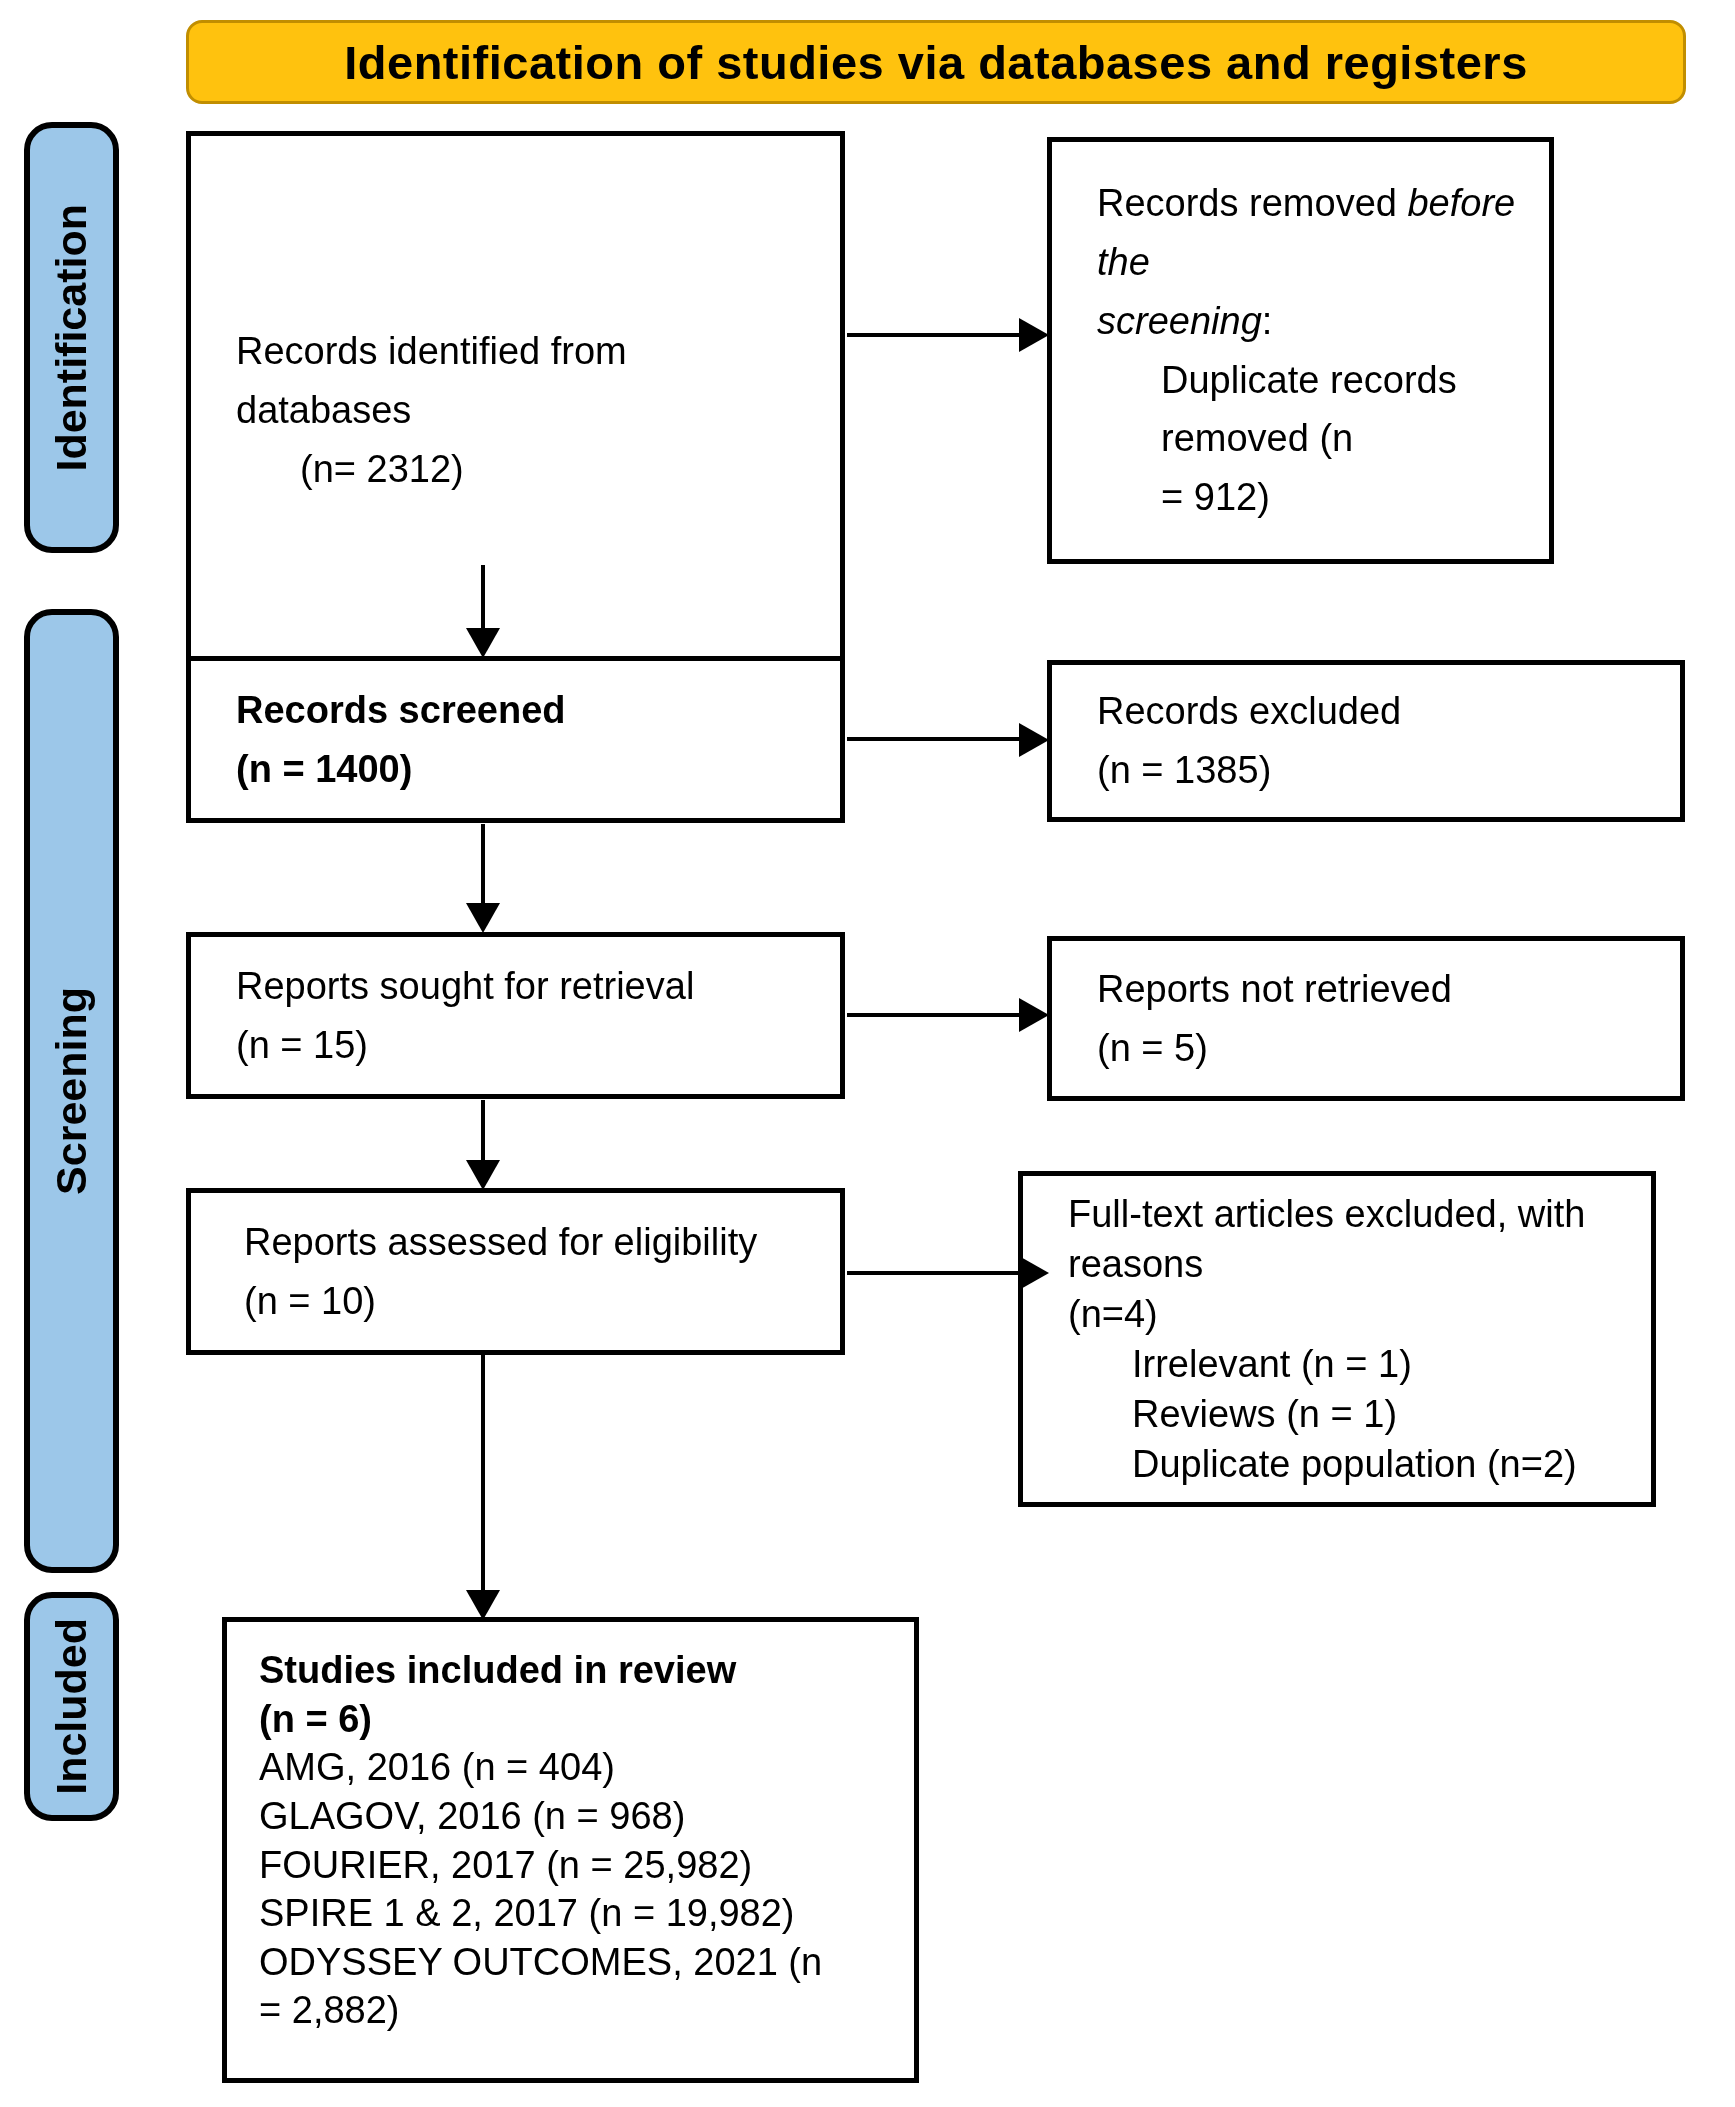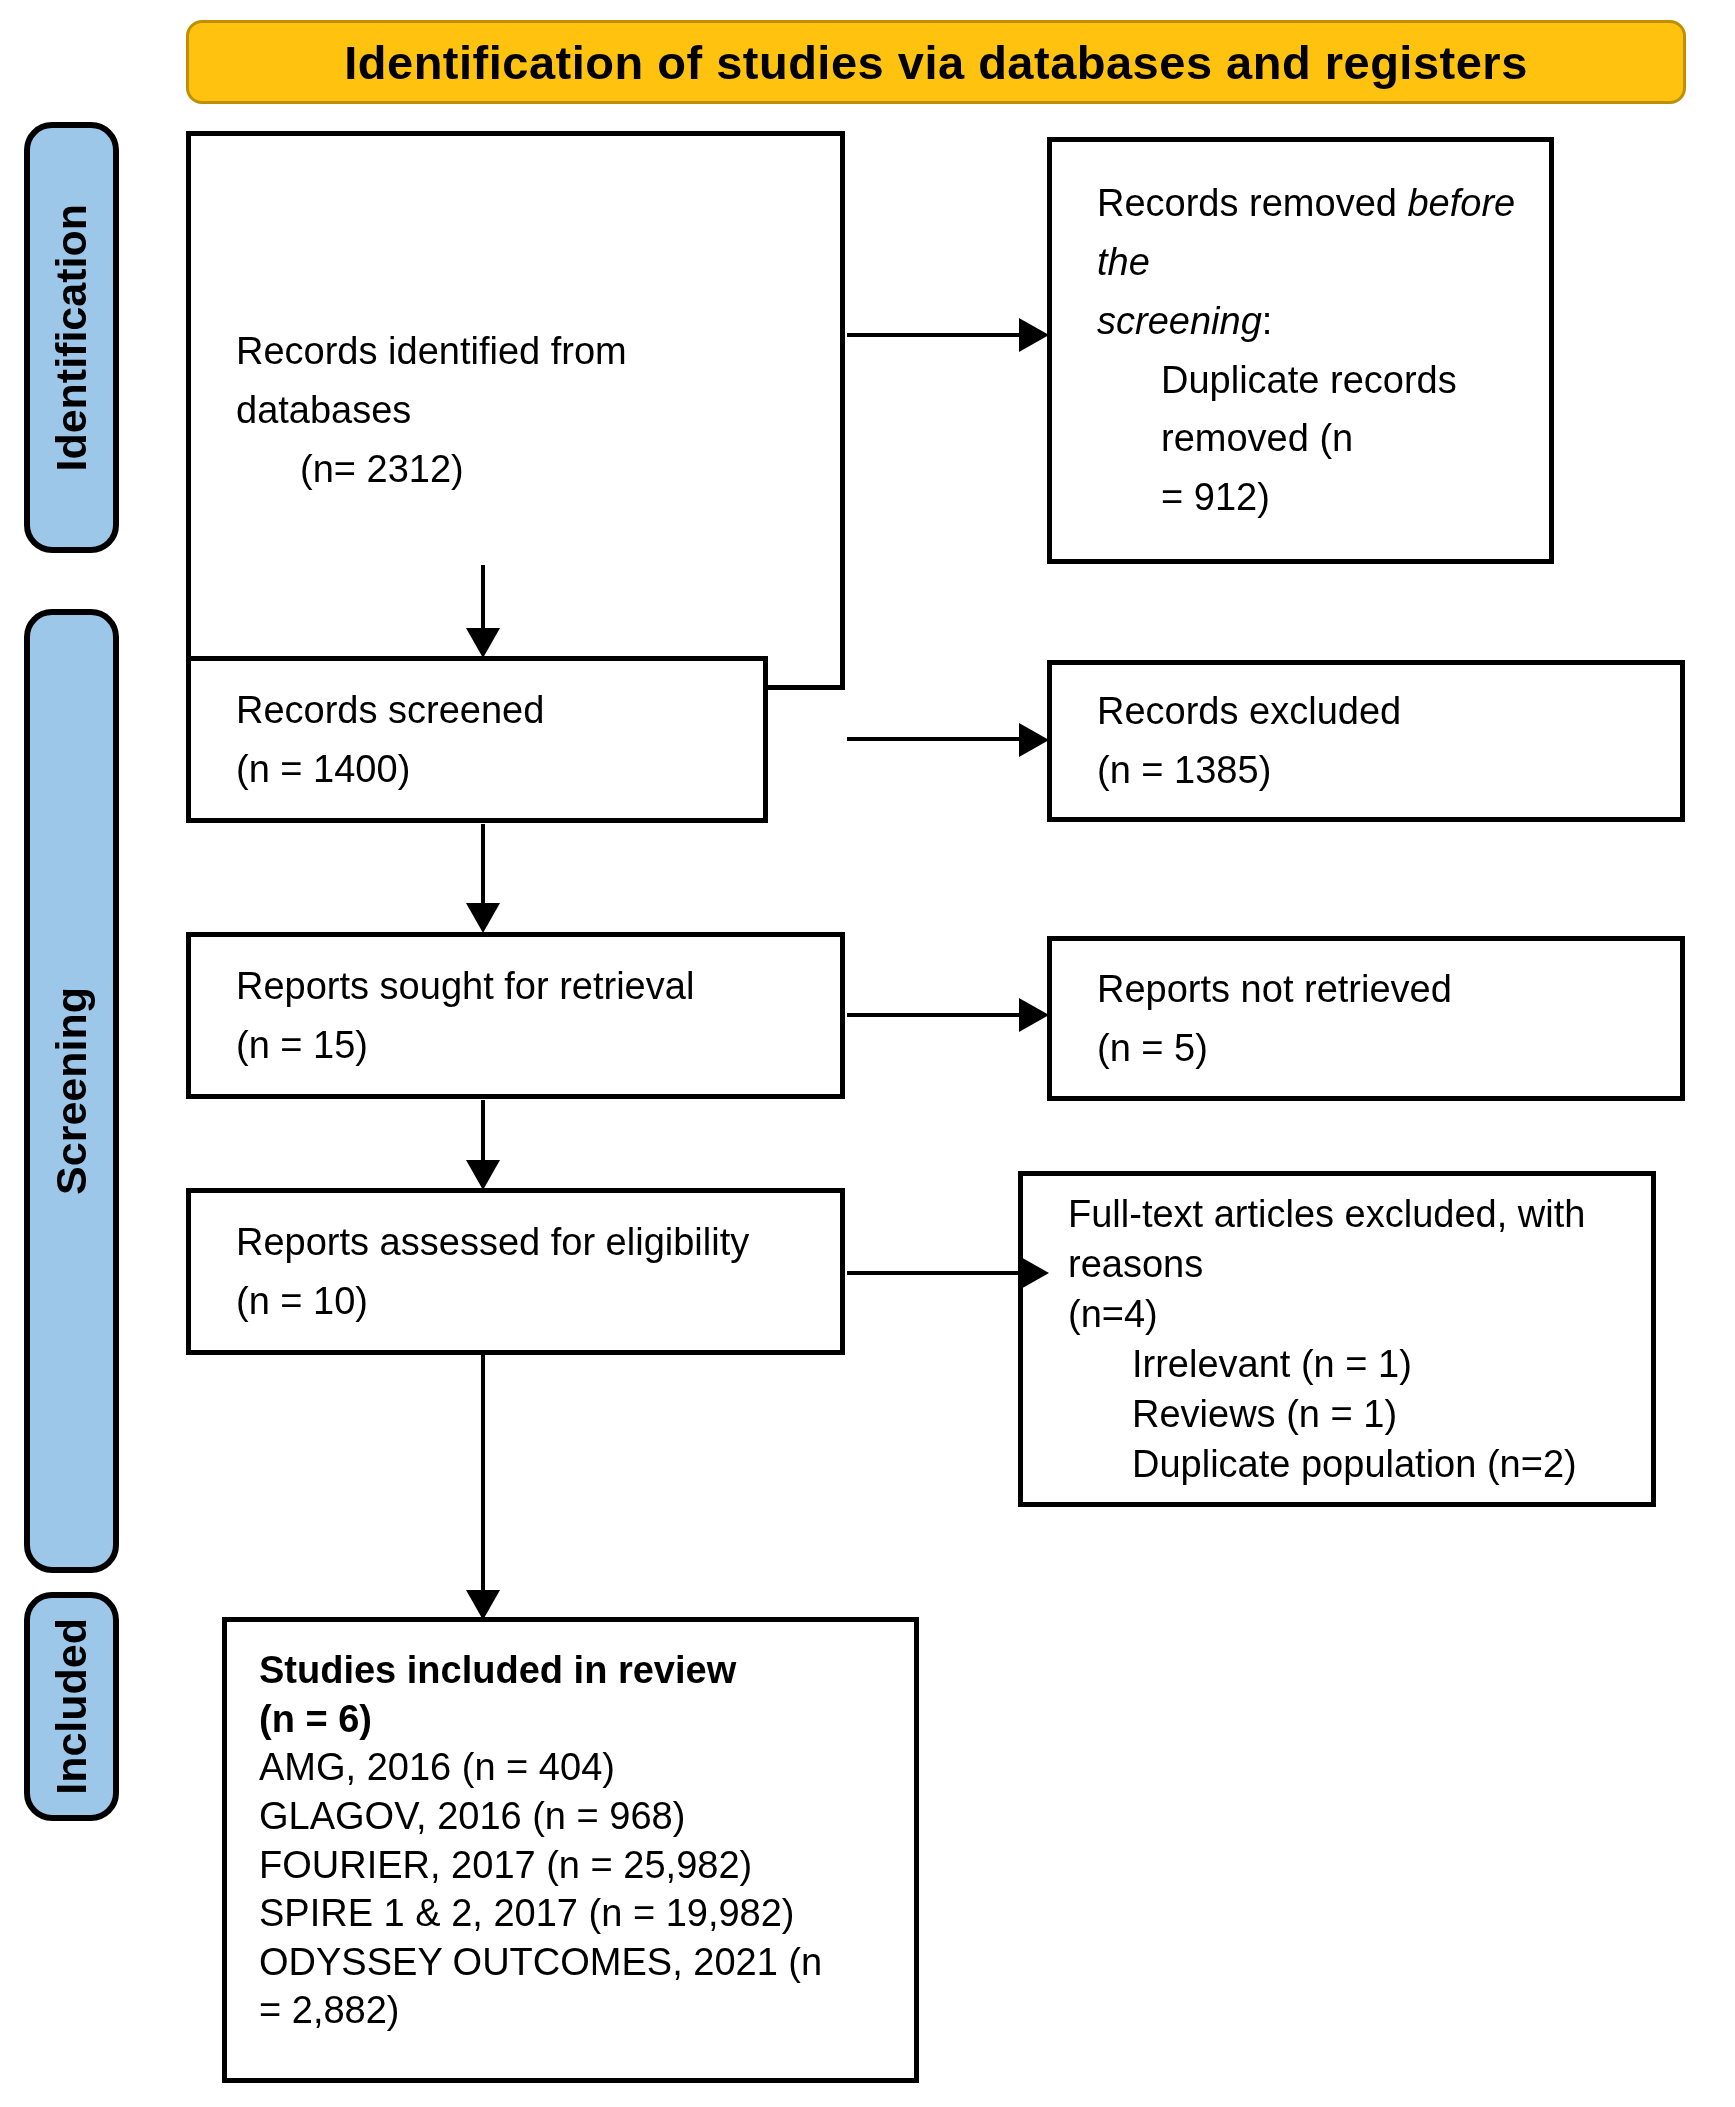--- a/index.html
+++ b/index.html
@@ -30,25 +30,25 @@
   
   .box{position:absolute;background:#fff;border:5.3px solid #000;
        display:flex;flex-direction:column;justify-content:center;}
   .box .line{font-size:38px;line-height:1.55;padding-left:45px;}
   .box .line.indent{padding-left:109px;}
   .box .line.bold{font-weight:bold;}
   .box .italic{font-style:italic;}
 
   .b-l1{left:186px;top:131px;width:659px;height:559px;}
   .b-r1{left:1047px;top:137px;width:507px;height:427px;}
-  .b-l2{left:186px;top:656px;width:582px;height:167px;}
+  .b-l2{left:186px;top:656px;width:659px;height:167px;font-weight:bold;}
   .b-r2{left:1047px;top:660px;width:638px;height:162px;}
   .b-l3{left:186px;top:932px;width:659px;height:167px;}
   .b-r3{left:1047px;top:936px;width:638px;height:165px;}
-  .b-l4{left:186px;top:1188px;width:659px;height:167px;}
+  .b-l4{left:186px;top:1188px;width:659px;height:167px;padding-left:8px;}
   .b-r4{left:1018px;top:1171px;width:638px;height:336px;}
   .b-r4 .line{line-height:1.32;}
   .b-inc{left:177px;top:1617px;width:697px;height:466px;
          justify-content:flex-start;padding-top:24px;margin-left:45px;}
   .b-inc .line{line-height:1.28;padding-left:32px;}
 
   
   .hline{position:absolute;height:4.3px;background:#000;}
   .vline{position:absolute;width:4.3px;background:#000;}
   .ah-right{position:absolute;width:0;height:0;

